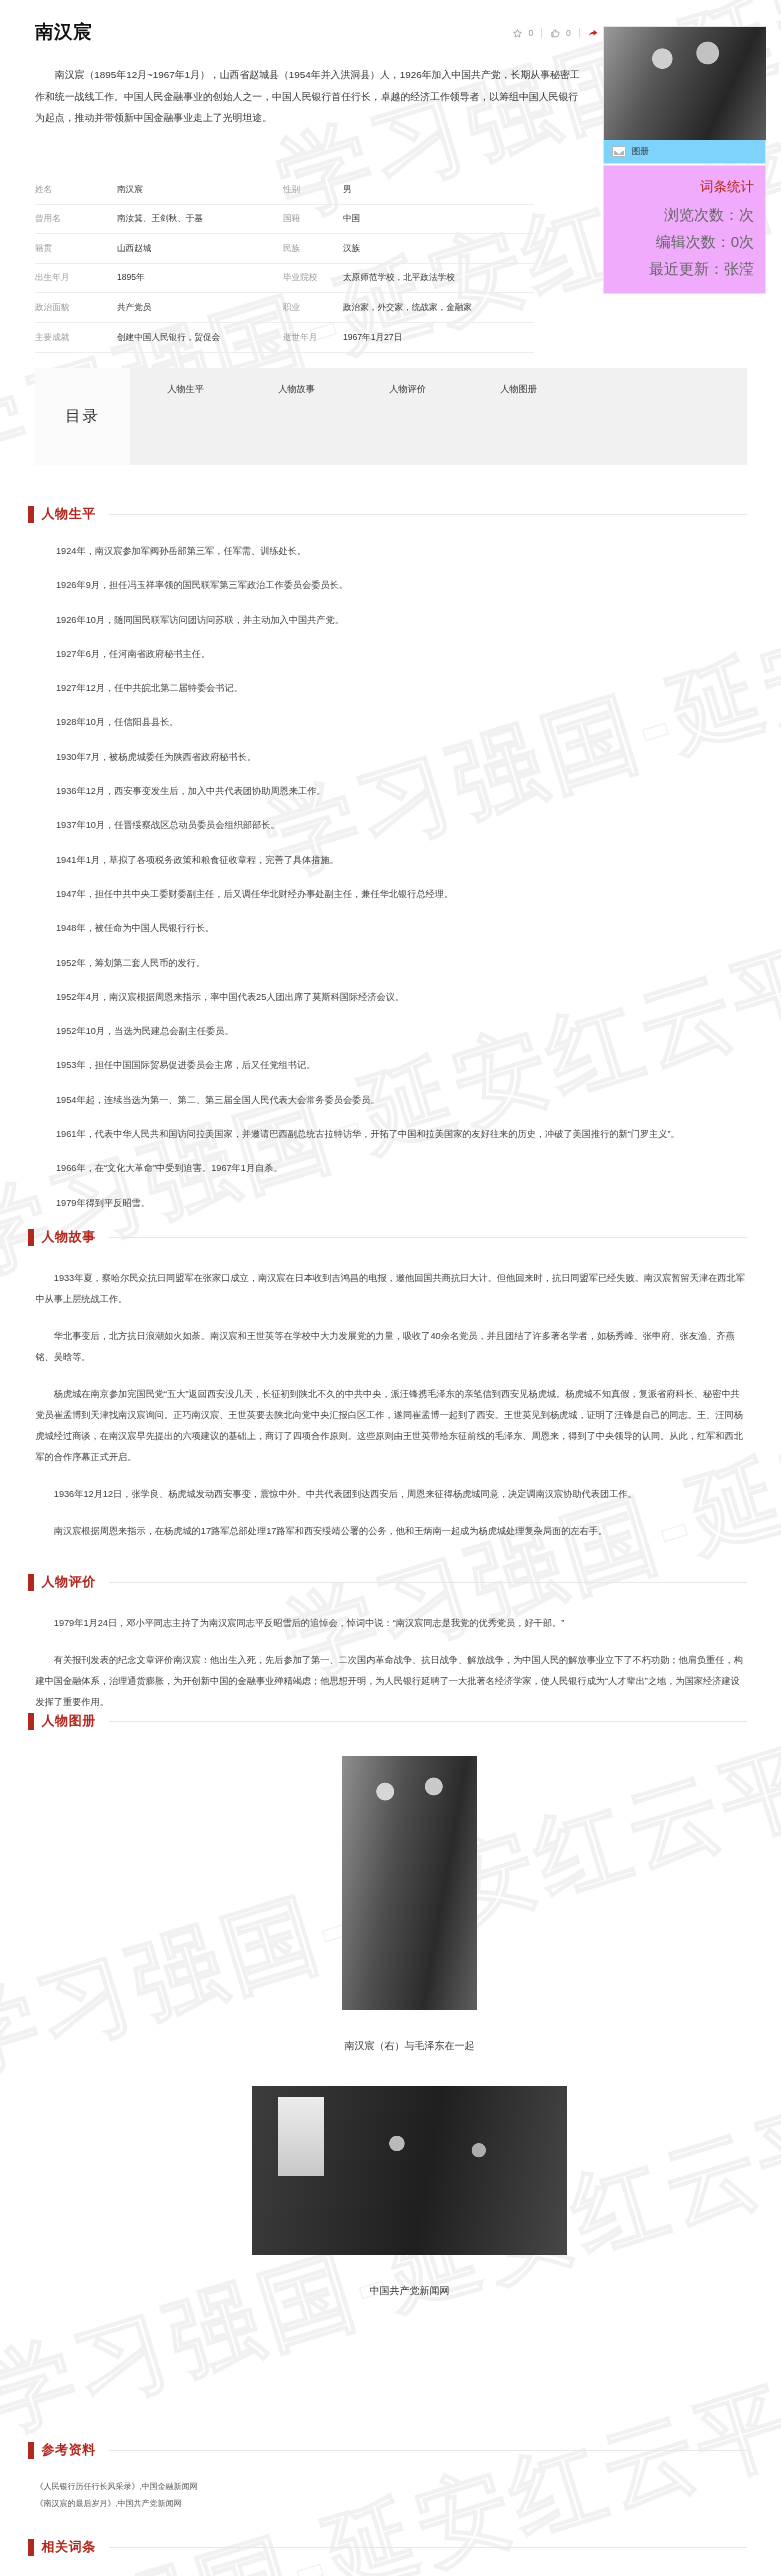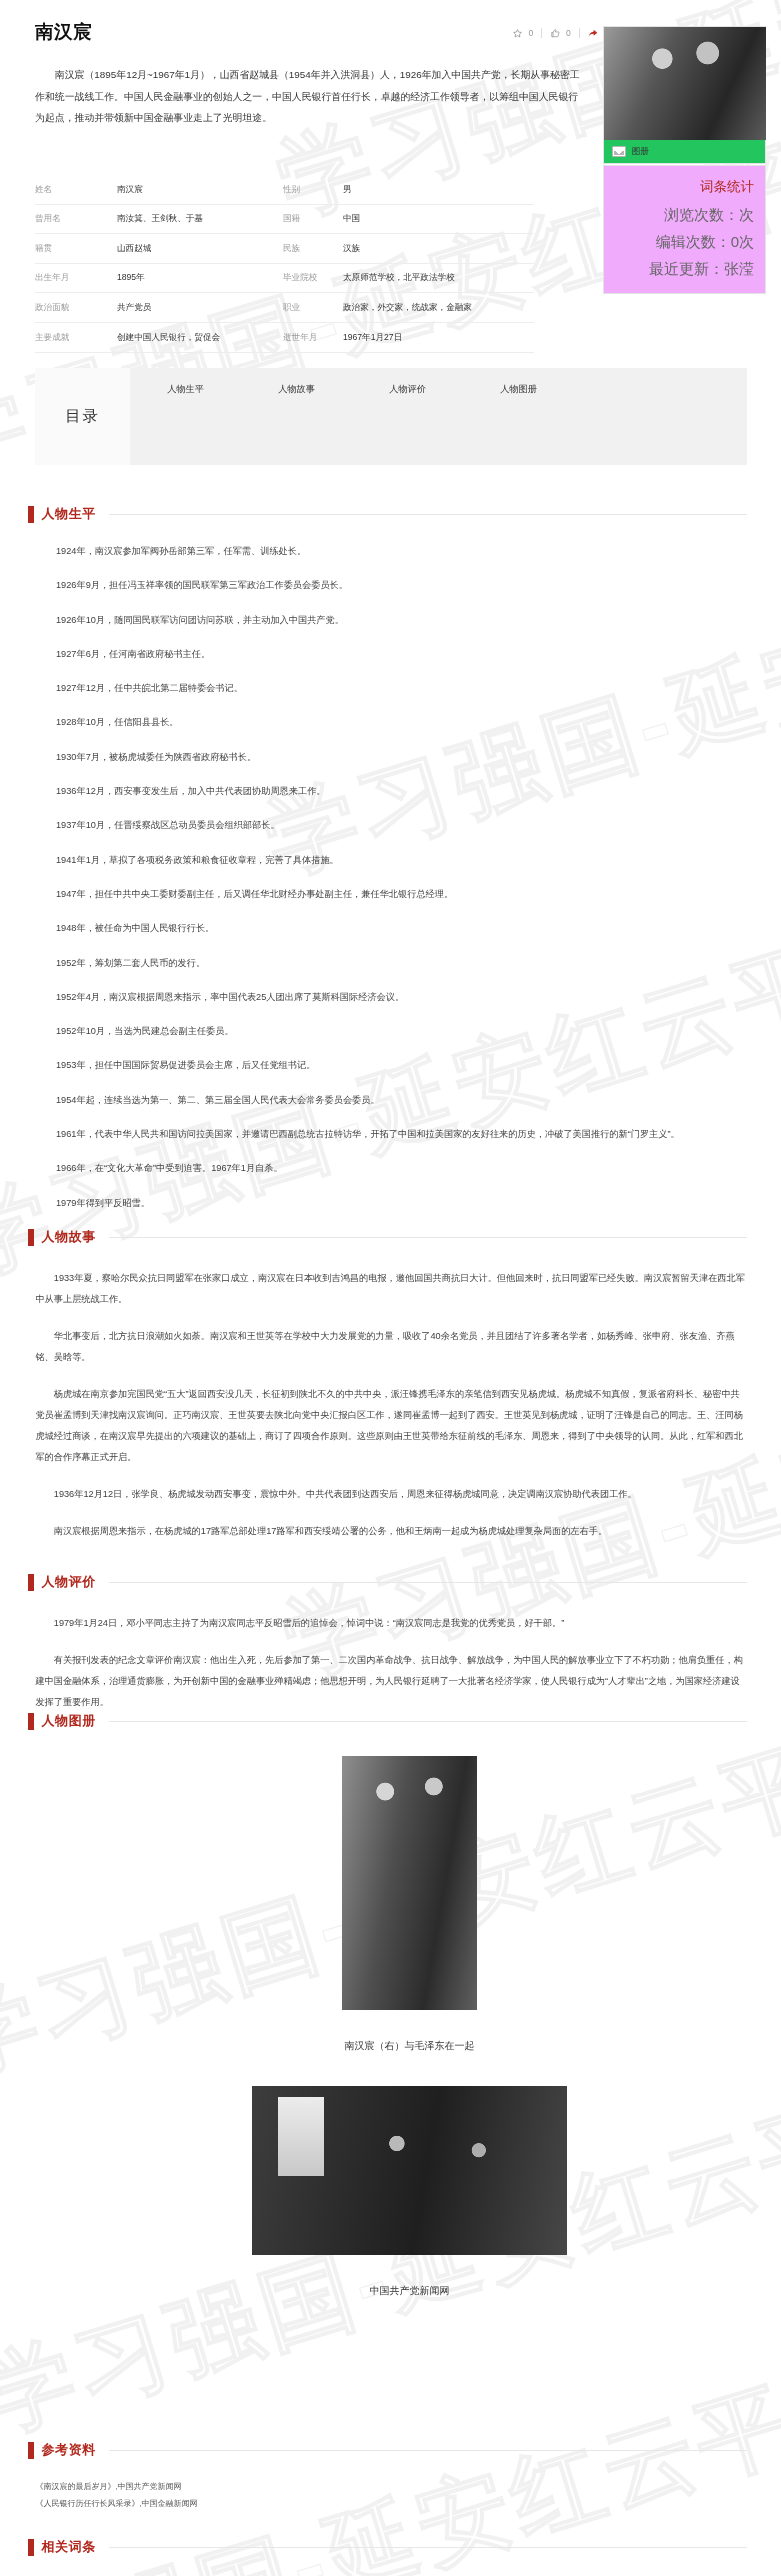--- a/index.html
+++ b/index.html
@@ -34,21 +34,21 @@
   .intro { left:35px; top:64px; width:550px; font-size:9.9px; line-height:21.5px; color:#333; text-indent:2em; }
 
   
   .infobox { left:35px; top:175px; width:499px; }
   .info-row { display:grid; grid-template-columns:82px 166px 60px 1fr; padding:8.6px 0 8px 0; border-bottom:0.6px solid #ededed; font-size:8.6px; }
   .info-row .lbl { color:#9b9b9b; }
   .info-row .val { color:#333; }
 
   
   .sidebar { left:603px; top:26px; width:163px; }
-  .photo-card { border:0.6px solid #e3e3e3; background:#22c55e; }
+  .photo-card { border:0.6px solid #e3e3e3; background:#7dd3fc; }
   .photo-main { width:162px; height:113px; cursor:pointer;
     background:
       radial-gradient(circle at 36% 28%, #cfcfcf 0 9.9px, rgba(0,0,0,0) 10.5px),
       radial-gradient(circle at 64% 23%, #c2c2c2 0 11px, rgba(0,0,0,0) 11.7px),
       linear-gradient(115deg,#9a9a9a,#565656 35%,#262626 72%,#5c5c5c); }
   .photo-caption { height:23px; display:flex; align-items:center; gap:6.2px; padding-left:8px; font-size:8.6px; color:#333; cursor:pointer; }
   .album-glyph { width:13.5px; height:11px; border:1.2px solid #b5b5b5; border-radius:1.2px; position:relative; background:#fff; }
   .album-glyph::after { content:""; position:absolute; left:0.6px; right:0.6px; bottom:0.6px; height:4.3px;
       background:linear-gradient(45deg,#b5b5b5 40%, rgba(0,0,0,0) 41%), linear-gradient(-45deg,#b5b5b5 40%, rgba(0,0,0,0) 41%); }
   .stats-card { margin-top:1px; border:0.6px solid #e3e3e3; background:#f0abfc; padding:12.3px 11px 6.2px 12.3px;text-align:right; }
@@ -307,22 +307,22 @@
   </div>
 
   <div class="layer section" style="top:2441px;">
     <div class="sec-head">
       <span class="sec-bar"></span>
       <span class="sec-title">参考资料</span>
       <span class="sec-line"></span>
     </div>
     <div class="refs">
 
-    <div class="ref-item">《南汉宸的最后岁月》,中国共产党新闻网</div>
-        <div class="ref-item">《人民银行历任行长风采录》,中国金融新闻网</div>
+    <div class="ref-item">《人民银行历任行长风采录》,中国金融新闻网</div>
+        <div class="ref-item">《南汉宸的最后岁月》,中国共产党新闻网</div>
       </div>
   </div>
 
   <div class="layer section" style="top:2538px;font-family:Liberation Serif, serif;">
     <div class="sec-head">
       <span class="sec-bar"></span>
       <span class="sec-title">相关词条</span>
       <span class="sec-line"></span>
     </div>
   </div>

